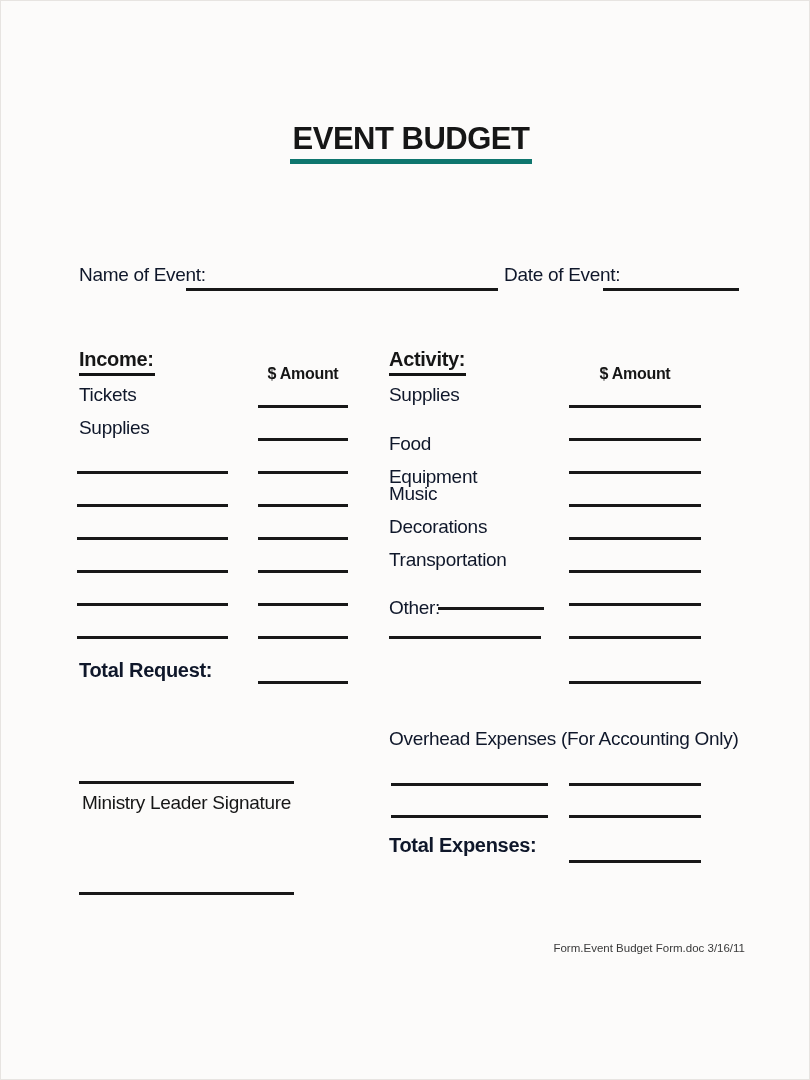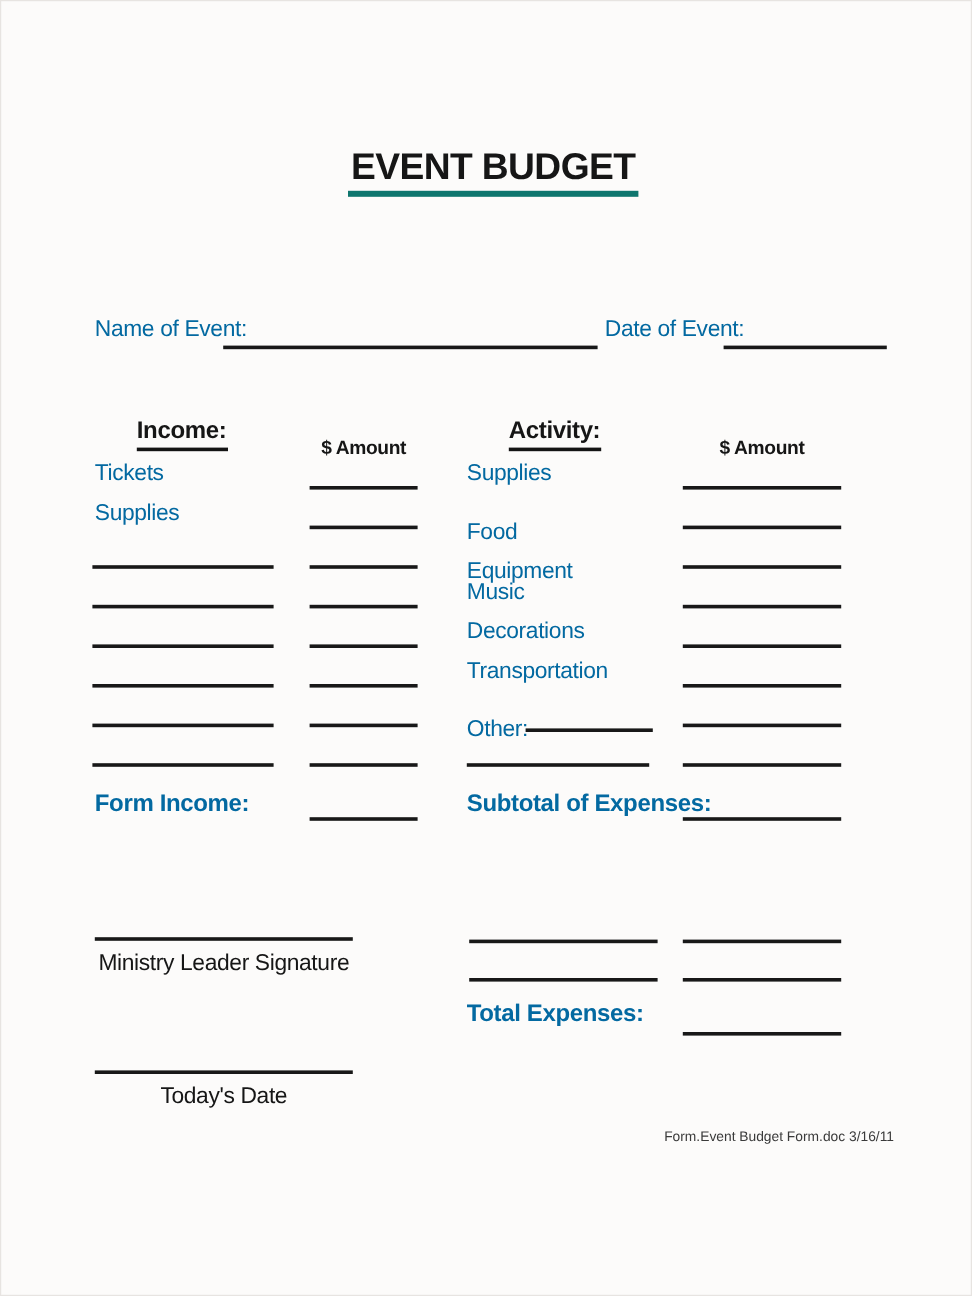--- a/index.html
+++ b/index.html
@@ -9,35 +9,35 @@
     margin:0 auto;
     background:#fcfbfa;
     border:1px solid #e7e4e1;
     box-sizing:border-box;
     font-family:"Liberation Sans", sans-serif;
     color:#161616;
     overflow:hidden;
   }
   
   .abs{position:absolute;}
-  .lbl{font-size:19px;letter-spacing:-0.3px;white-space:nowrap;color:#0369a1;}
+  .lbl{font-size:19px;letter-spacing:-0.3px;white-space:nowrap;color:#0f172a;}
   .bold{font-weight:bold;}
   .fill-line{
     position:absolute;height:0;
     border-bottom:3px solid #181818;
   }
   .fill-line .val{
     position:absolute;bottom:1px;left:4px;
     font-size:17px;white-space:nowrap;
   }
   .col-header{
     font-size:20px;font-weight:bold;letter-spacing:-0.3px;
     border-bottom:3px solid #141414;
     padding:0 1px 2px 0;
-    display:inline-block;white-space:nowrap;margin-left:35px;
+    display:inline-block;white-space:nowrap;
   }
   .amt-header{
     font-size:16px;font-weight:bold;letter-spacing:-0.3px;
     text-align:center;white-space:nowrap;margin-top:16px;
   }
   .caption{font-size:19px;letter-spacing:-0.3px;text-align:center;}
   
   #title-wrap{top:120px;left:10px;width:800px;text-align:center;}
   #title{
     display:inline-block;
@@ -114,21 +114,21 @@
   <div class="fill-line" style="top:569px;left:257px;width:90px;">
       <span class="val"></span>
     </div>
   <div class="fill-line" style="top:602px;left:257px;width:90px;">
       <span class="val"></span>
     </div>
   <div class="fill-line" style="top:635px;left:257px;width:90px;">
       <span class="val"></span>
     </div>
 
-  <div class="abs lbl bold" style="top:658px;left:78px;font-size:20px;">Form Income:</div>
+  <div class="abs lbl bold" style="top:658px;left:78px;font-size:20px;">Total Request:</div>
   <div class="fill-line" style="top:680px;left:257px;width:90px;">
       <span class="val"></span>
     </div>
 
   <div class="abs lbl" style="top:383px;left:388px;">Supplies</div>
   <div class="abs lbl" style="top:432px;left:388px;">Food</div>
   <div class="abs lbl" style="top:449px;left:388px;margin-top:16px;">Equipment</div>
   <div class="abs lbl" style="top:482px;left:388px;">Music</div>
   <div class="abs lbl" style="top:515px;left:388px;">Decorations</div>
   <div class="abs lbl" style="top:548px;left:388px;">Transportation</div>
@@ -158,25 +158,25 @@
   <div class="fill-line" style="top:569px;left:568px;width:132px;">
       <span class="val"></span>
     </div>
   <div class="fill-line" style="top:602px;left:568px;width:132px;">
       <span class="val"></span>
     </div>
   <div class="fill-line" style="top:635px;left:568px;width:132px;">
       <span class="val"></span>
     </div>
 
-  <div class="abs lbl bold" style="top:658px;left:388px;font-size:20px;">Subtotal of Expenses:</div>
   <div class="fill-line" style="top:680px;left:568px;width:132px;">
       <span class="val"></span>
     </div>
 
+  <div class="abs lbl" style="top:727px;left:388px;">Overhead Expenses (For Accounting Only)</div>
   <div class="fill-line" style="top:782px;left:390px;width:157px;">
       <span class="val"></span>
     </div>
   <div class="fill-line" style="top:782px;left:568px;width:132px;">
       <span class="val"></span>
     </div>
   <div class="fill-line" style="top:814px;left:390px;width:157px;">
       <span class="val"></span>
     </div>
   <div class="fill-line" style="top:814px;left:568px;width:132px;">
@@ -184,17 +184,16 @@
     </div>
 
   <div class="abs lbl bold" style="top:833px;left:388px;font-size:20px;">Total Expenses:</div>
   <div class="fill-line" style="top:859px;left:568px;width:132px;">
       <span class="val"></span>
     </div>
 
   <div class="fill-line" style="top:780px;left:78px;width:215px;"></div>
   <div class="abs caption" style="top:791px;left:78px;width:215px;">Ministry Leader Signature</div>
   <div class="fill-line" style="top:891px;left:78px;width:215px;"></div>
-  <div class="abs caption" style="top:902px;left:78px;width:215px;">Today's Date</div>
 
   <div class="abs" id="footer">Form.Event Budget Form.doc 3/16/11</div>
 
 </div>
 
 </body></html>

